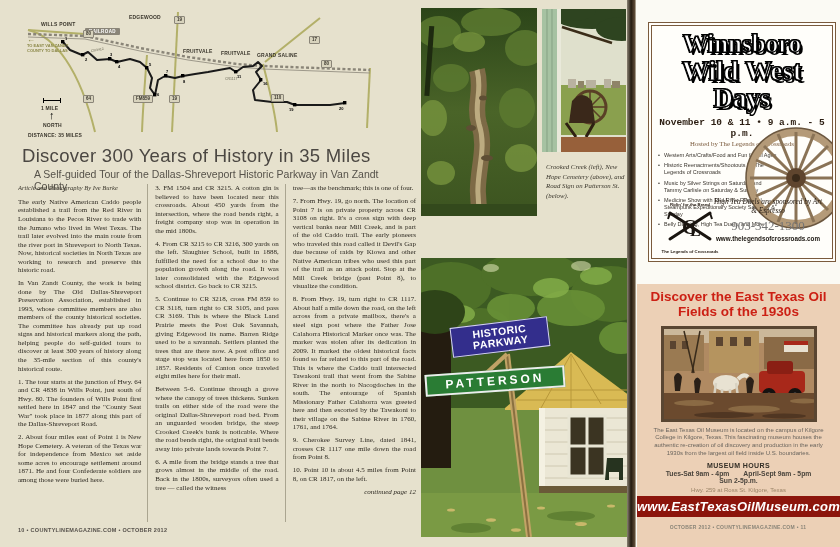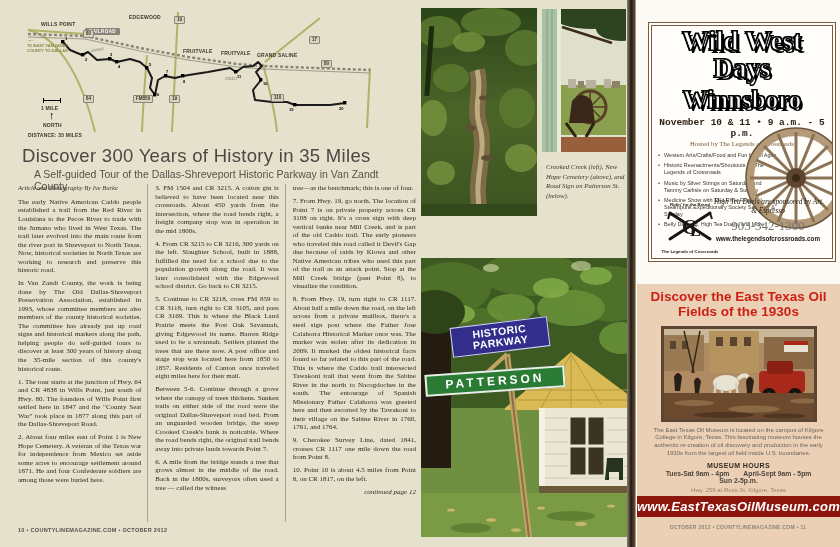--- a/index.html
+++ b/index.html
@@ -333,22 +333,22 @@
       <div>PARKWAY</div>
     </div>
     <div class="sign-green">PATTERSON</div>
   </div>
 
   <div class="gutter"></div>
 
   <section class="page-right">
 
     <div class="ww-ad">
+      <div class="ww-title ww-t1">Winnsboro</div>
       <div class="ww-title ww-t2">Wild West Days</div>
-      <div class="ww-title ww-t1">Winnsboro</div>
       <div class="ww-date">November 10 &amp; 11 • 9 a.m. - 5 p.m.</div>
       <div class="ww-host">Hosted by The Legends of Crossroads</div>
       <ul class="ww-bullets">
         <li>Western Arts/Crafts/Food and Fun for All Ages</li>
         <li>Historic Reenactments/Shootouts by The Legends of Crossroads</li>
         <li>Music by Silver Strings on Saturday and Tammy Carlisle on Saturday &amp; Sunday</li>
         <li>Medicine Show with Red River Regional Steampunk Expeditionary Society Saturday &amp; Sunday</li>
         <li>Belly Dancing, High Tea Duels, and More</li>
       </ul>
       <svg class="ww-wheel" width="104" height="126" viewBox="0 0 104 126">

